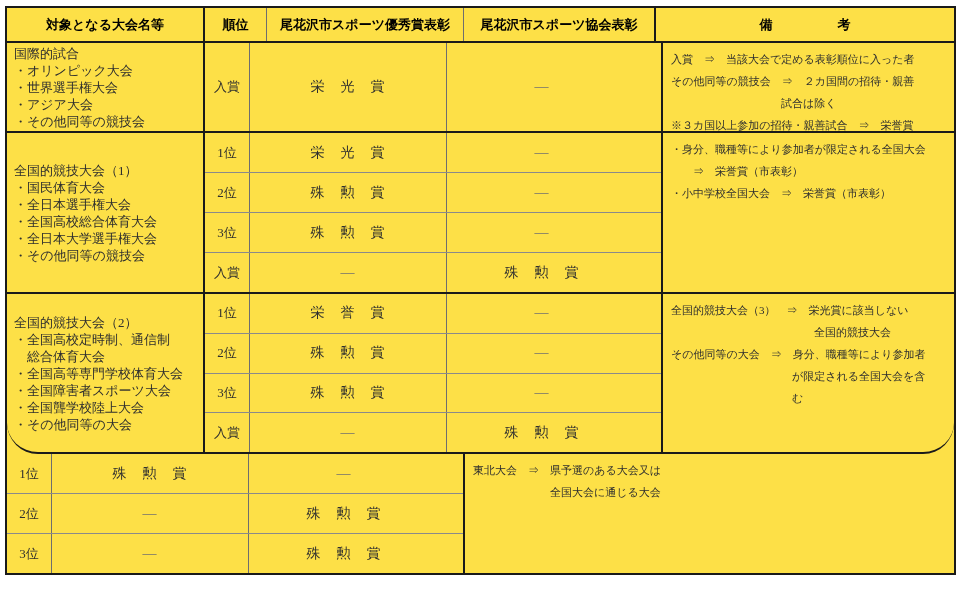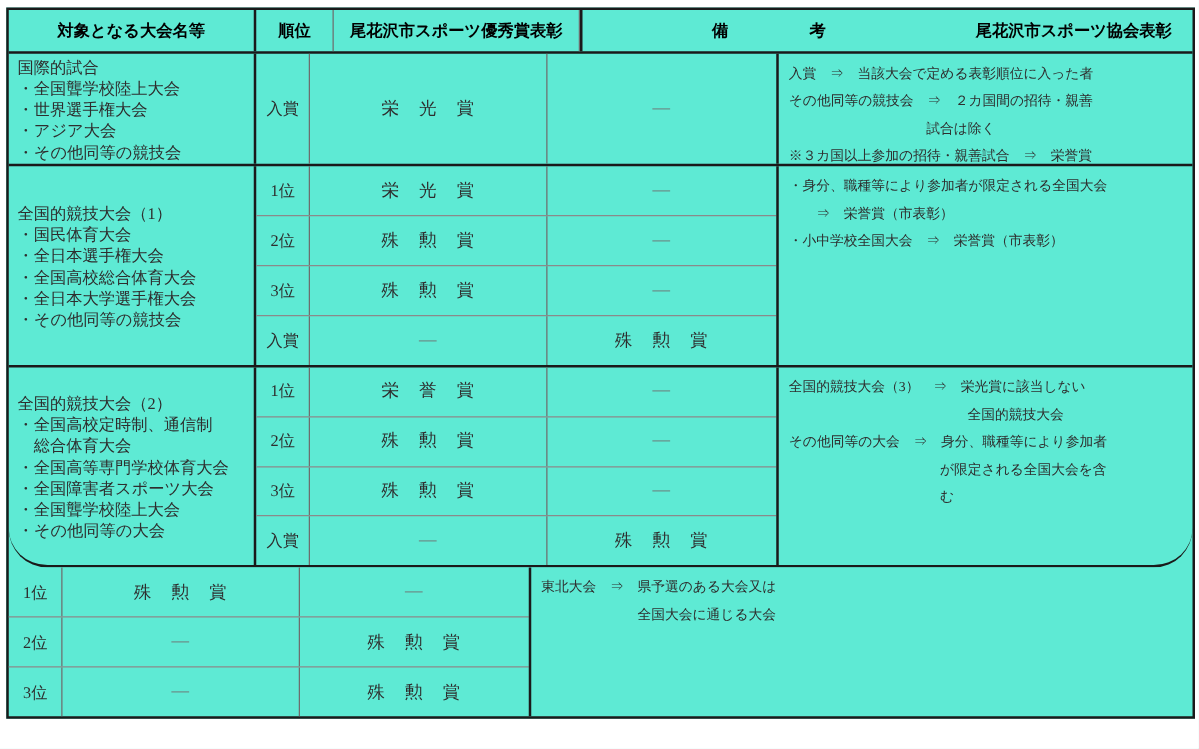--- a/index.html
+++ b/index.html
@@ -1,36 +1,36 @@
 <!DOCTYPE html>
 <html><head>
 <meta charset="utf-8">
 <style>
   * { margin:0; padding:0; box-sizing:border-box; }
   html,body { width:959px; height:599px; background:#ffffff; overflow:hidden; }
   body { font-family:"Liberation Serif", serif; color:#2e2e2e; position:relative; }
 
-  .tbl { position:absolute; left:5px; top:6px; width:951px; border:2px solid #1a1a1a; background:#5eead4; }
+  .tbl { position:absolute; left:5px; top:6px; width:951px; border:2px solid #1a1a1a; background:#fde047; }
 
   .hrow { display:flex; height:35px; border-bottom:2px solid #1a1a1a;
           font-family:"Liberation Sans", sans-serif; font-weight:bold; font-size:13px; color:#000; }
   .hcell { display:flex; align-items:center; justify-content:center; text-align:center; }
   .hc1 { width:198px; border-right:2px solid #1a1a1a; }
   .hc2 { width:62px;  border-right:1px solid #6e6e6e; }
   .hc3 { width:197px; border-right:1px solid #6e6e6e; }
   .hc4 { width:190px; }
   .hc5 { flex:1; border-left:2px solid #1a1a1a; }
 
   .section { display:flex; border-bottom:2px solid #1a1a1a; }
   .section:last-child { border-bottom:none; }
 
   .name { width:198px; border-right:2px solid #1a1a1a; display:flex; align-items:center;
           padding:2px 5px 2px 7px; font-size:13px; line-height:17px; white-space:pre-line; }
 
-  .ranks { width:416px; display:flex; flex-direction:column;text-align:right; }
+  .ranks { width:456px; display:flex; flex-direction:column;text-align:right; }
   .rankrow { flex:1; display:flex; border-bottom:1px solid #8a8a8a; }
   .rankrow:last-child { border-bottom:none; }
   .rank  { width:45px;  border-right:1px solid #6e6e6e; display:flex; align-items:center; justify-content:center; font-size:13px; }
   .award { width:197px; border-right:1px solid #6e6e6e; display:flex; align-items:center; justify-content:center; font-size:14px; letter-spacing:1px; }
   .award.assoc { width:190px; border-right:none; }
   .muted { color:#6f6f6f; }
 
   .remarks { flex:1; border-left:2px solid #1a1a1a; padding:5px 4px 0 8px;
              font-size:11px; line-height:22px; white-space:pre-line; }
 
@@ -41,27 +41,27 @@
 </style>
 </head>
 <body>
 
 <div class="tbl">
 
   <div class="hrow">
     <div class="hcell hc1">対象となる大会名等</div>
     <div class="hcell hc2">順位</div>
     <div class="hcell hc3">尾花沢市スポーツ優秀賞表彰</div>
+    <div class="hcell hc4">尾花沢市スポーツ協会表彰</div>
     <div class="hcell hc5">備　　　　　考</div>
-    <div class="hcell hc4">尾花沢市スポーツ協会表彰</div>
   </div>
 
   <div class="section h90">
     <div class="name">国際的試合
-・全国聾学校陸上大会
+・オリンピック大会
 ・世界選手権大会
 ・アジア大会
 ・その他同等の競技会</div>
     <div class="ranks">
       <div class="rankrow">
         <div class="rank">入賞</div>
         <div class="award">栄　光　賞</div>
         <div class="award assoc muted">―</div>
       </div>
     </div>

